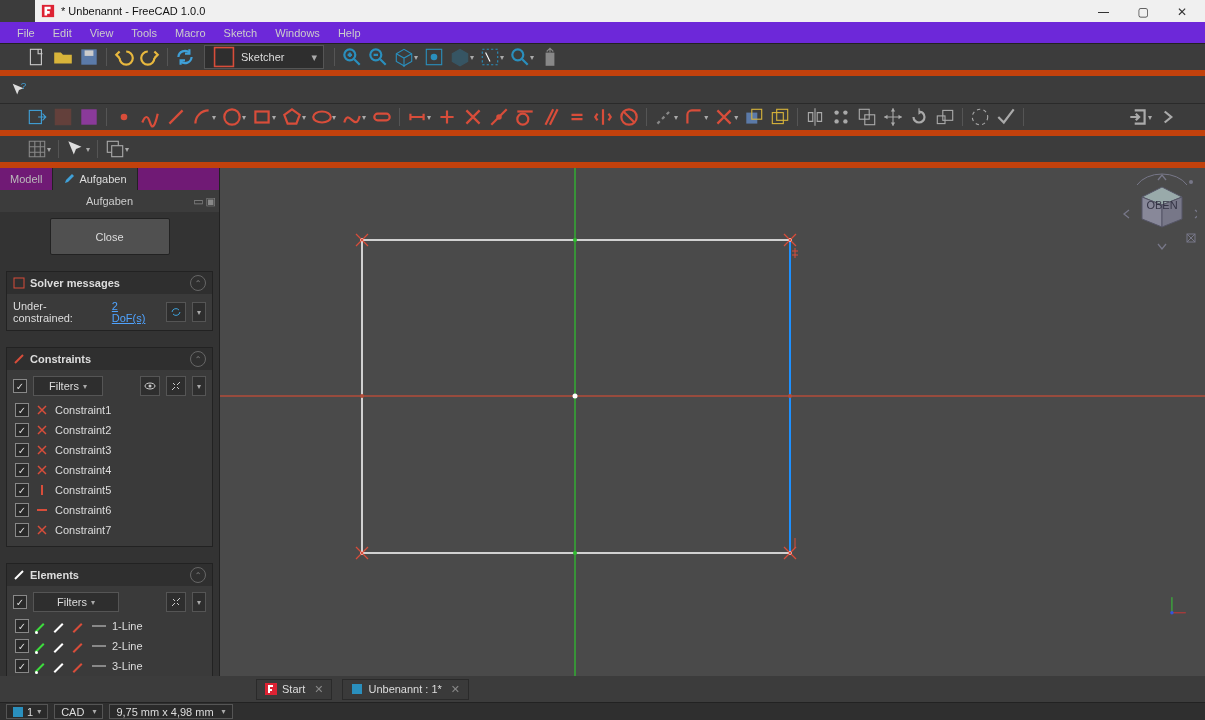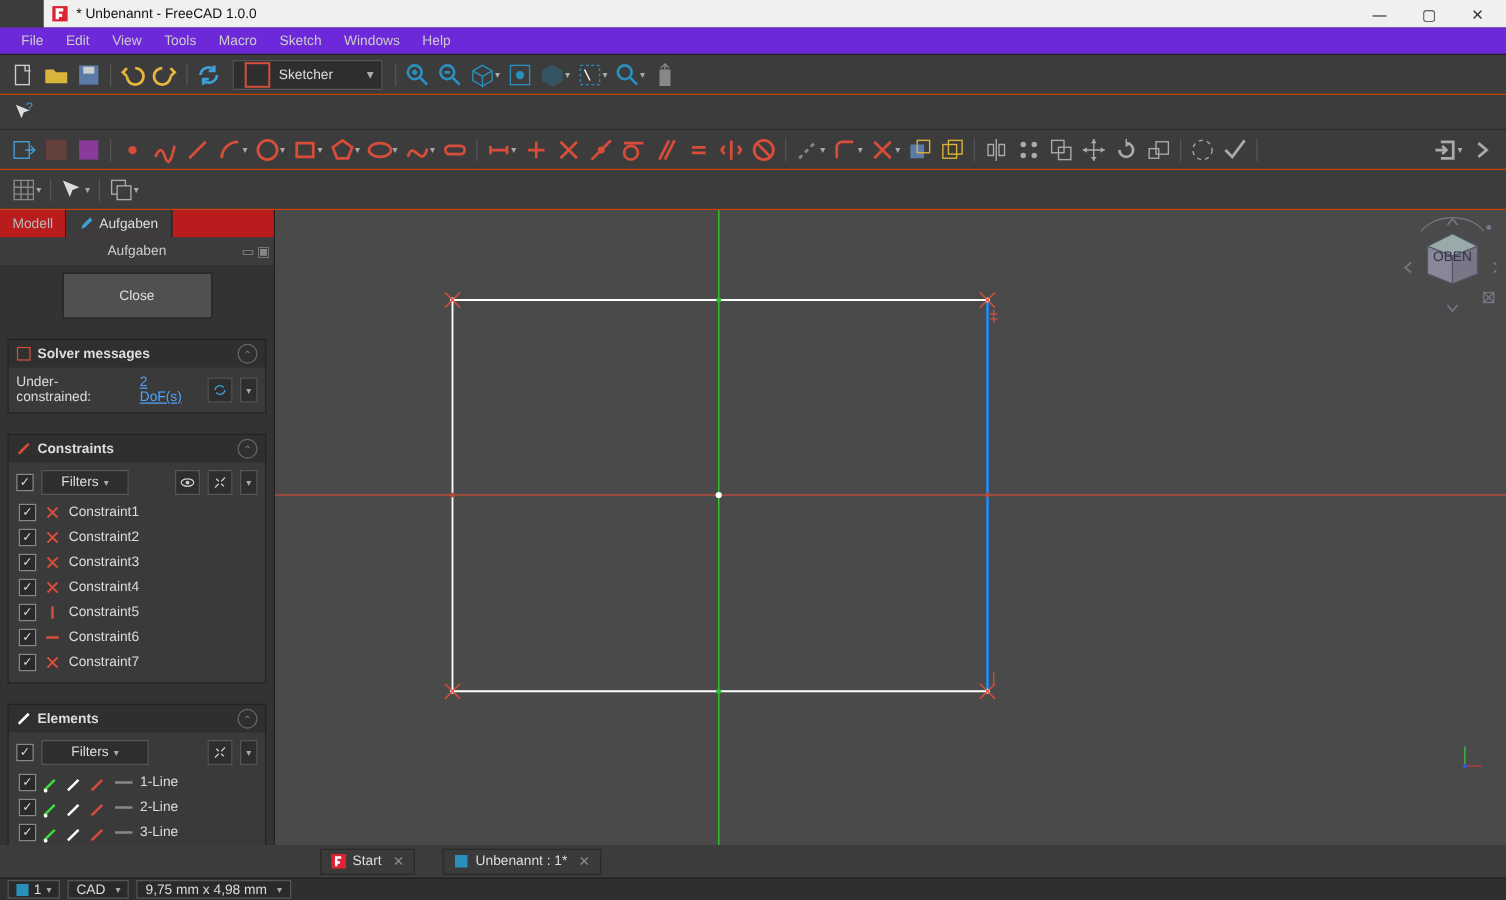--- a/index.html
+++ b/index.html
@@ -10,33 +10,33 @@
 .titlebar .left { display:flex; align-items:center; gap:6px; }
 .titlebar .controls { display:flex; align-items:center; gap:28px; padding-right:12px;}
 .titlebar .controls span { font-family:system-ui; font-size:12px; color:#333; }
 .logo-f { width:14px; height:14px; }
 
 
 .menubar { height:22px; background:#6d28d9; display:flex; align-items:center; padding:0 8px; border-bottom:1px solid #222; }
 .menubar .mitem { padding:2px 9px; cursor:default; color:#ccc; }
 
 
-.toolbar { background:#3c3c3c; display:flex; align-items:center; padding:2px 6px; border-bottom:1px solid #c2410c; }
+.toolbar { background:#3c3c3c; display:flex; align-items:center; padding:2px 24px; border-bottom:6px solid #c2410c; }
 .toolbar .btn,.toolbar svg { width:22px; height:22px; display:flex; align-items:center; justify-content:center; margin:0 2px; }
 .toolbar .sep { width:1px; height:18px; background:#555; margin:0 4px; }
 .toolbar .wb-select { width:120px; height:24px; background:#2e2e2e; border:1px solid #555; display:flex; align-items:center; padding:0 6px; margin:0 6px; position:relative;}
 .toolbar .wb-select::after{content:"▾"; position:absolute; right:6px; color:#aaa;}
 .drop-arrow{ font-size:8px; color:#aaa; margin-left:-3px; margin-right:3px;}
 
 
 .whatrow{ height:28px; display:flex; align-items:center; padding:0 10px; border-bottom:1px solid #2a2a2a;}
 
 
 .sidepanel{ width:220px; background:#333; display:flex; flex-direction:column; border-right:1px solid #222;}
-.tabs{ display:flex; height:22px; background:#b91c1c; }
+.tabs{ display:flex; height:22px; background:#701a75; }
 .tab { padding:3px 10px; color:#bbb; border-right:1px solid #222; display:flex; align-items:center; gap:4px;}
 .tab.active{ background:#3c3c3c; color:#ddd;}
 .task-head{ background:#3c3c3c; height:22px; display:flex; align-items:center; justify-content:center; color:#ccc; position:relative;}
 .task-head .icos{position:absolute; right:3px; display:flex; gap:2px;}
 .close-btn{ margin:6px auto 8px; width:120px; height:37px; background:#505050; border:1px solid #222; display:flex; align-items:center; justify-content:center; color:#ddd; border-radius:2px;}
 .panel{ border:1px solid #222; margin:16px 6px; background:#3a3a3a;}
 .p-hd{ height:22px; display:flex; align-items:center; background:#2f2f2f; padding:0 6px; justify-content:space-between;}
 .p-hd .title{ display:flex; align-items:center; gap:5px; font-weight:600;}
 .chev-circ{ width:16px; height:16px; border:1px solid #666; border-radius:50%; display:flex; align-items:center;justify-content:center; font-size:8px; color:#888;}
 .p-bd{ padding:6px; }
@@ -58,21 +58,21 @@
 .e-item{ display:flex; align-items:center; gap:6px; padding:3px 2px;}
 .swg{ width:13px; height:13px; position:relative;}
 .swg::before{content:""; position:absolute; left:1px; top:11px; width:12px; height:2px; background:var(--col); transform-origin:left bottom; transform:rotate(-45deg);}
 .swg.dot::after{content:""; position:absolute; left:0; top:11px; width:3px;height:3px;border-radius:50%;background:#fff;}
 
 .viewport{ position:relative; flex:1; background:#4a4a4a; overflow:hidden; }
 .vp-svg{ position:absolute; inset:0; }
 
 .nav-cube{ position:absolute; top:4px; right:8px; width:80px; height:80px;}
 
-.bottom-tabs{ position:absolute; left:225px; bottom:18px; height:26px; display:flex; align-items:center; gap:22px;padding-left:31px;}
+.bottom-tabs{ position:absolute; left:225px; bottom:18px; height:26px; display:flex; align-items:center; gap:10px;padding-left:31px;}
 .bt{ background:#3a3a3a; padding:3px 8px; display:flex; align-items:center; gap:5px; border:1px solid #2a2a2a;}
 .bt .x{color:#888; margin-left:4px;}
 
 .statusbar{ position:absolute; bottom:0; left:0; right:0; height:18px; background:#2f2f2f; display:flex; align-items:center; padding:0 6px; justify-content:space-between; border-top:1px solid #222;}
 .status-right{ display:flex; align-items:center; gap:6px;}
 .stat-box{ background:#2a2a2a; border:1px solid #555; padding:0 6px; height:15px; display:flex; align-items:center; gap:4px;}
 .stat-box.wide{min-width:100px;}
 
 .axis-gizmo{position:absolute; right:14px; bottom:58px; width:26px; height:26px;}
 

